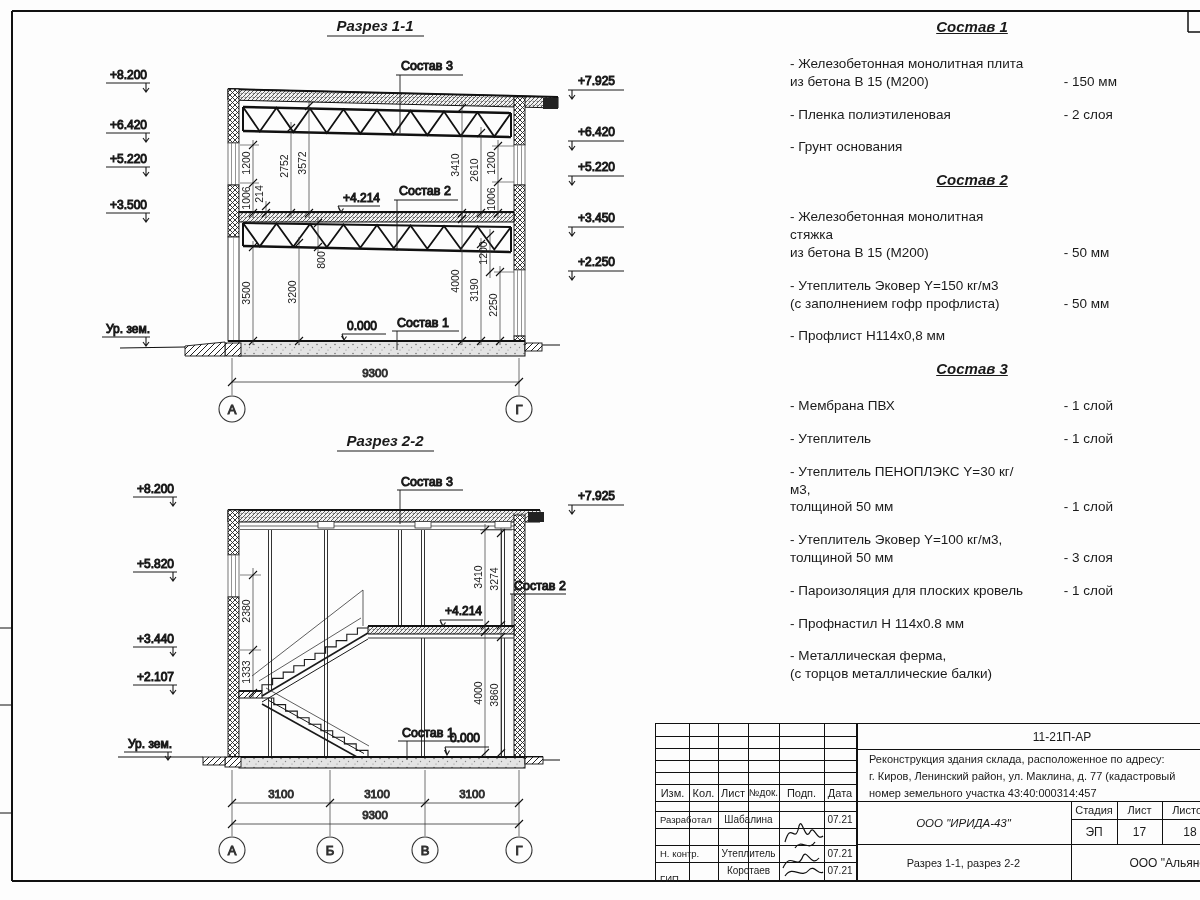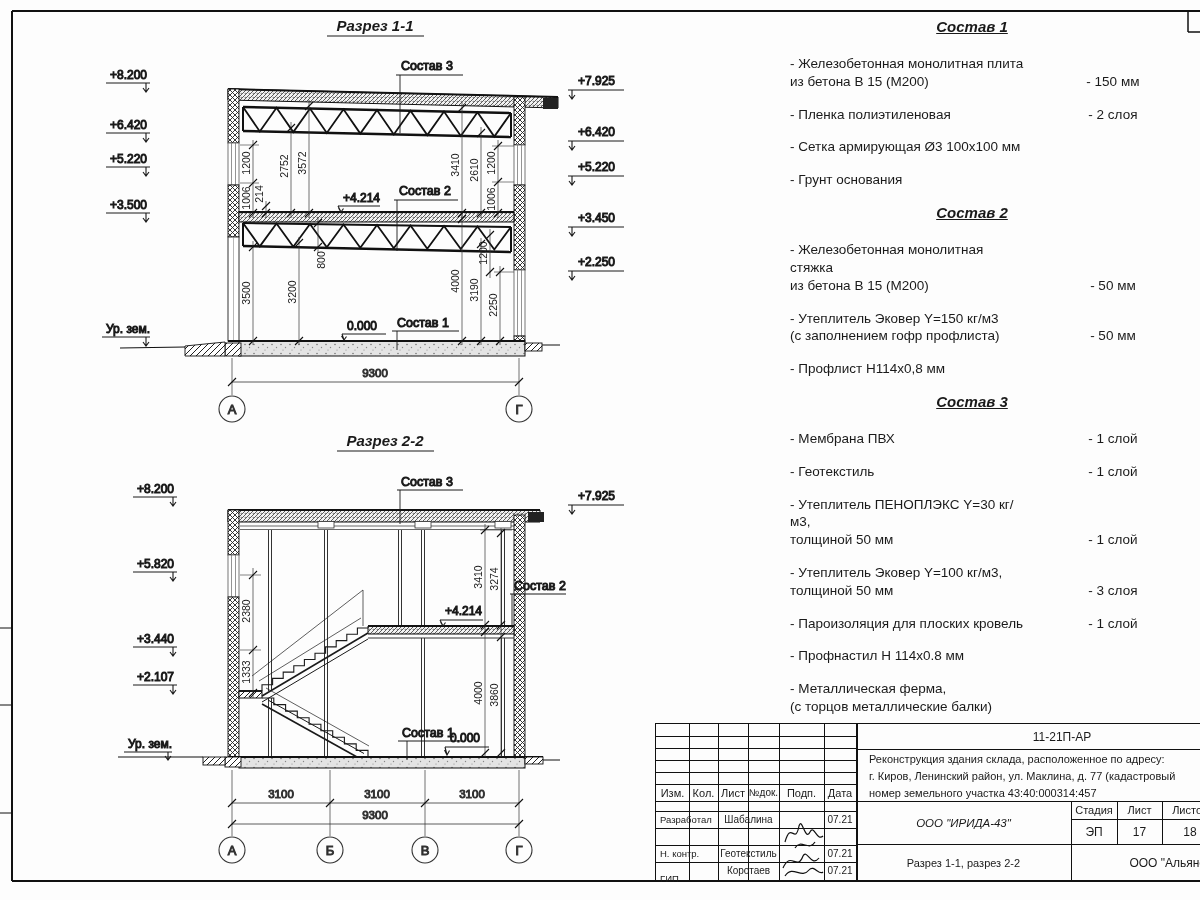--- a/index.html
+++ b/index.html
@@ -17,21 +17,21 @@
 
   
   .lists{position:absolute;left:782px;top:18px;width:380px;}
   .sostav-title{
     text-align:center;font-size:15px;font-style:italic;font-weight:bold;
     text-decoration:underline;margin:0 0 20px 0;
   }
   .sostav-block{margin-bottom:10px;}
   .item{display:flex;align-items:flex-end;margin-bottom:15px;padding-left:8px;gap:40px;}
   .item .nm{width:262px;font-size:13.5px;line-height:1.32;white-space:pre-line;}
-  .item .qty{font-size:13.5px;line-height:1.32;width:110px;text-align:center;}
+  .item .qty{font-size:13.5px;line-height:1.32;width:110px;}
 
   
   .tb{position:absolute;left:655px;top:723px;width:612px;height:158px;
       border-top:1.6px solid #111;border-left:1.6px solid #111;box-sizing:border-box;}
   .tb .vl{position:absolute;top:0;width:1px;background:#111;}
   .tb .hl{position:absolute;left:0;height:1px;background:#111;}
   .tb .cell{position:absolute;display:flex;align-items:center;justify-content:center;
             font-size:11px;box-sizing:border-box;overflow:hidden;}
   .tb .small{font-size:10px;}
   .tb .left-align{justify-content:flex-start;padding-left:4px;}
@@ -439,24 +439,20 @@
     <div class="item">
         <div class="nm">- Железобетонная  монолитная плита
 из бетона В 15 (М200)</div>
         <div class="qty">- 150 мм</div>
       </div>
     <div class="item">
         <div class="nm">- Пленка полиэтиленовая</div>
         <div class="qty">-  2 слоя</div>
       </div>
     <div class="item">
-        <div class="nm">- Сетка армирующая Ø3 100х100 мм</div>
-        <div class="qty"></div>
-      </div>
-    <div class="item">
         <div class="nm">- Грунт основания</div>
         <div class="qty"></div>
       </div>
   </div>
   <div class="sostav-block">
     <div class="sostav-title">Состав 2</div>
     <div class="item">
         <div class="nm">- Железобетонная  монолитная стяжка
 из бетона В 15 (М200)</div>
         <div class="qty">- 50 мм</div>
@@ -471,21 +467,21 @@
         <div class="qty"></div>
       </div>
   </div>
   <div class="sostav-block">
     <div class="sostav-title">Состав 3</div>
     <div class="item">
         <div class="nm">- Мембрана ПВХ</div>
         <div class="qty">- 1 слой</div>
       </div>
     <div class="item">
-        <div class="nm">- Геотекстиль</div>
+        <div class="nm">- Утеплитель</div>
         <div class="qty">- 1 слой</div>
       </div>
     <div class="item">
         <div class="nm">- Утеплитель ПЕНОПЛЭКС Y=30 кг/м3,
 толщиной 50 мм</div>
         <div class="qty">- 1 слой</div>
       </div>
     <div class="item">
         <div class="nm">- Утеплитель Эковер Y=100 кг/м3,
 толщиной 50 мм</div>
@@ -538,21 +534,21 @@
   <div class="cell" style="left:33px;top:60px;width:29px;height:17px">Кол.</div>
   <div class="cell" style="left:62px;top:60px;width:30px;height:17px">Лист</div>
   <div class="cell small" style="left:92px;top:60px;width:31px;height:17px">№док.</div>
   <div class="cell" style="left:123px;top:60px;width:45px;height:17px">Подп.</div>
   <div class="cell" style="left:168px;top:60px;width:32px;height:17px">Дата</div>
 
   <div class="cell small left-align" style="left:0;top:87px;width:62px;height:17px;font-size:9.5px">Разработал</div>
   <div class="cell" style="left:62px;top:87px;width:61px;height:17px;font-size:10px">Шабалина</div>
   <div class="cell small" style="left:168px;top:87px;width:32px;height:17px">07.21</div>
   <div class="cell small left-align" style="left:0;top:121px;width:62px;height:17px;font-size:9.5px">Н. контр.</div>
-  <div class="cell" style="left:62px;top:121px;width:61px;height:17px;font-size:10px">Геотекстиль</div>
+  <div class="cell" style="left:62px;top:121px;width:61px;height:17px;font-size:10px">Утеплитель</div>
   <div class="cell small" style="left:168px;top:121px;width:32px;height:17px">07.21</div>
   <div class="cell small left-align" style="left:0;top:138px;width:62px;height:33px;font-size:9.5px">ГИП</div>
   <div class="cell" style="left:62px;top:138px;width:61px;height:17px;font-size:10px">Коротаев</div>
   <div class="cell small" style="left:168px;top:138px;width:32px;height:17px">07.21</div>
 
   <svg class="sig-svg" style="left:125px;top:88px" width="44" height="44">
     <path d="M4,30 C10,8 14,34 18,14 C21,4 24,30 29,20 C33,12 36,30 42,24 M14,36 C20,26 28,40 34,30" fill="none" stroke="#111" stroke-width="1.2"></path>
   </svg>
   <svg class="sig-svg" style="left:123px;top:122px" width="46" height="36">
     <path d="M4,22 C12,4 18,26 24,10 C28,2 32,22 40,12 M6,30 C14,18 22,34 30,24 C35,18 40,30 44,26" fill="none" stroke="#111" stroke-width="1.2"></path>

